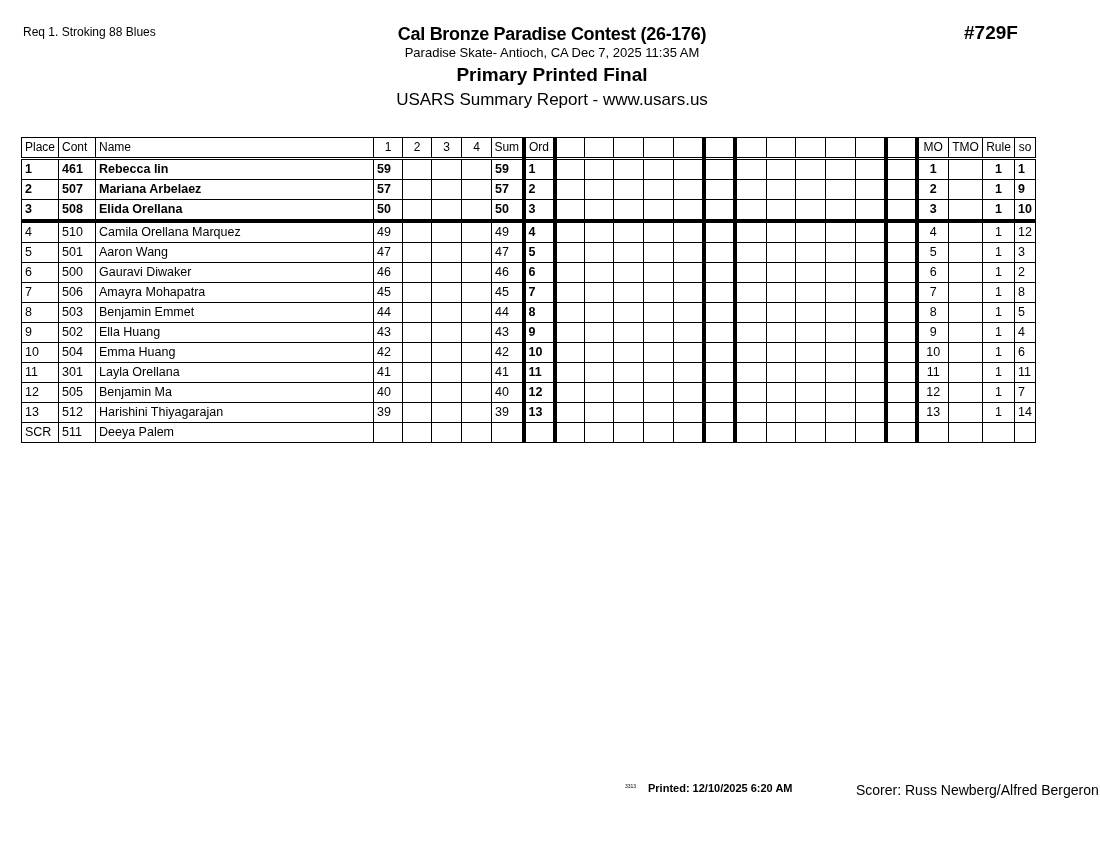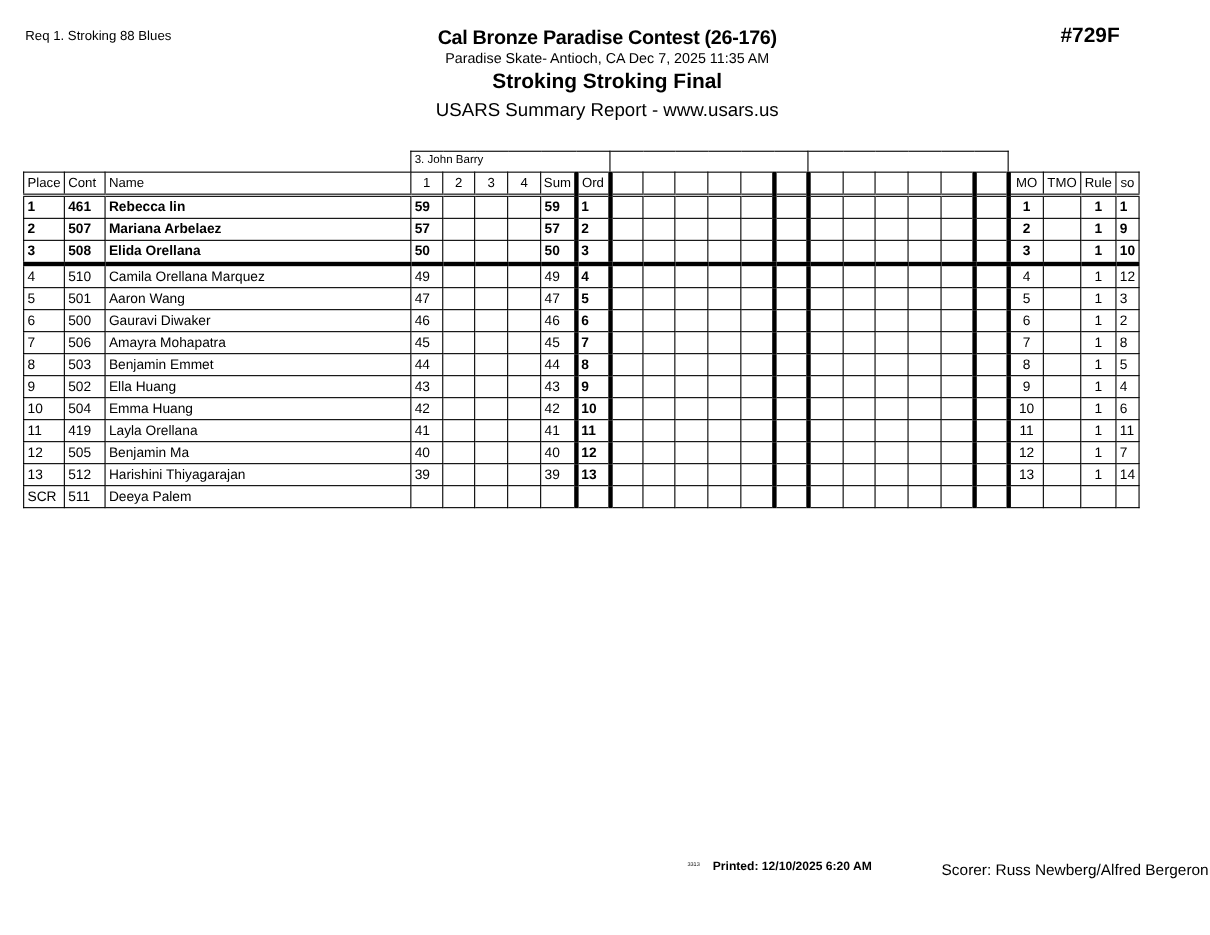--- a/index.html
+++ b/index.html
@@ -31,21 +31,21 @@
   table.grid tr.sep td { border-bottom: 4px solid #000; }
   table.grid td.ord { font-weight: bold; }
 </style>
 </head>
 <body>
 
 <div class="abs req">Req  1.  Stroking 88 Blues</div>
 <div class="abs event-num">#729F</div>
 <div class="abs hdr title1">Cal Bronze Paradise Contest (26-176)</div>
 <div class="abs hdr title2">Paradise Skate- Antioch, CA  Dec 7, 2025  11:35 AM</div>
-<div class="abs hdr title3">Stroking Stroking Final</div>
+<div class="abs hdr title3">Primary Printed Final</div>
 <div class="abs hdr title4">USARS Summary Report - www.usars.us</div>
 
 <table class="grid">
   <colgroup>
     <col style="width:37px">
       <col style="width:37px">
       <col style="width:278px">
     <col style="width:29px">
       <col style="width:29px">
       <col style="width:30px">
@@ -63,27 +63,20 @@
       <col style="width:30px">
       <col style="width:30px">
       <col style="width:30px">
       <col style="width:31px">
     <col style="width:32px">
       <col style="width:34px">
       <col style="width:32px">
       <col style="width:21px">
   </colgroup>
   <tbody id="tbody">
-    <tr class="judge-row">
-      <td class="blank" colspan="3"></td>
-      <td colspan="6">3.  John  Barry</td>
-      <td colspan="6"></td>
-      <td colspan="6"></td>
-      <td class="blank" colspan="4"></td>
-    </tr>
     <tr class="head">
       <td>Place</td>
       <td>Cont</td>
       <td>Name</td>
       <td class="c">1</td>
       <td class="c">2</td>
       <td class="c">3</td>
       <td class="c">4</td>
       <td class="c">Sum</td>
       <td class="c thick-l">Ord</td>
@@ -369,21 +362,21 @@
         <td></td>
         <td></td>
         <td class="thick-l"></td>
         <td class="c thick-l">10</td>
         <td class="c"></td>
         <td class="c">1</td>
         <td>6</td>
       </tr>
       <tr>
         <td>11</td>
-        <td>419</td>
+        <td>301</td>
         <td>Layla Orellana</td>
         <td>41</td>
         <td></td>
         <td></td>
         <td></td>
         <td>41</td>
         <td class="ord thick-l">11</td>
         <td class="thick-l"></td>
         <td></td>
         <td></td>

